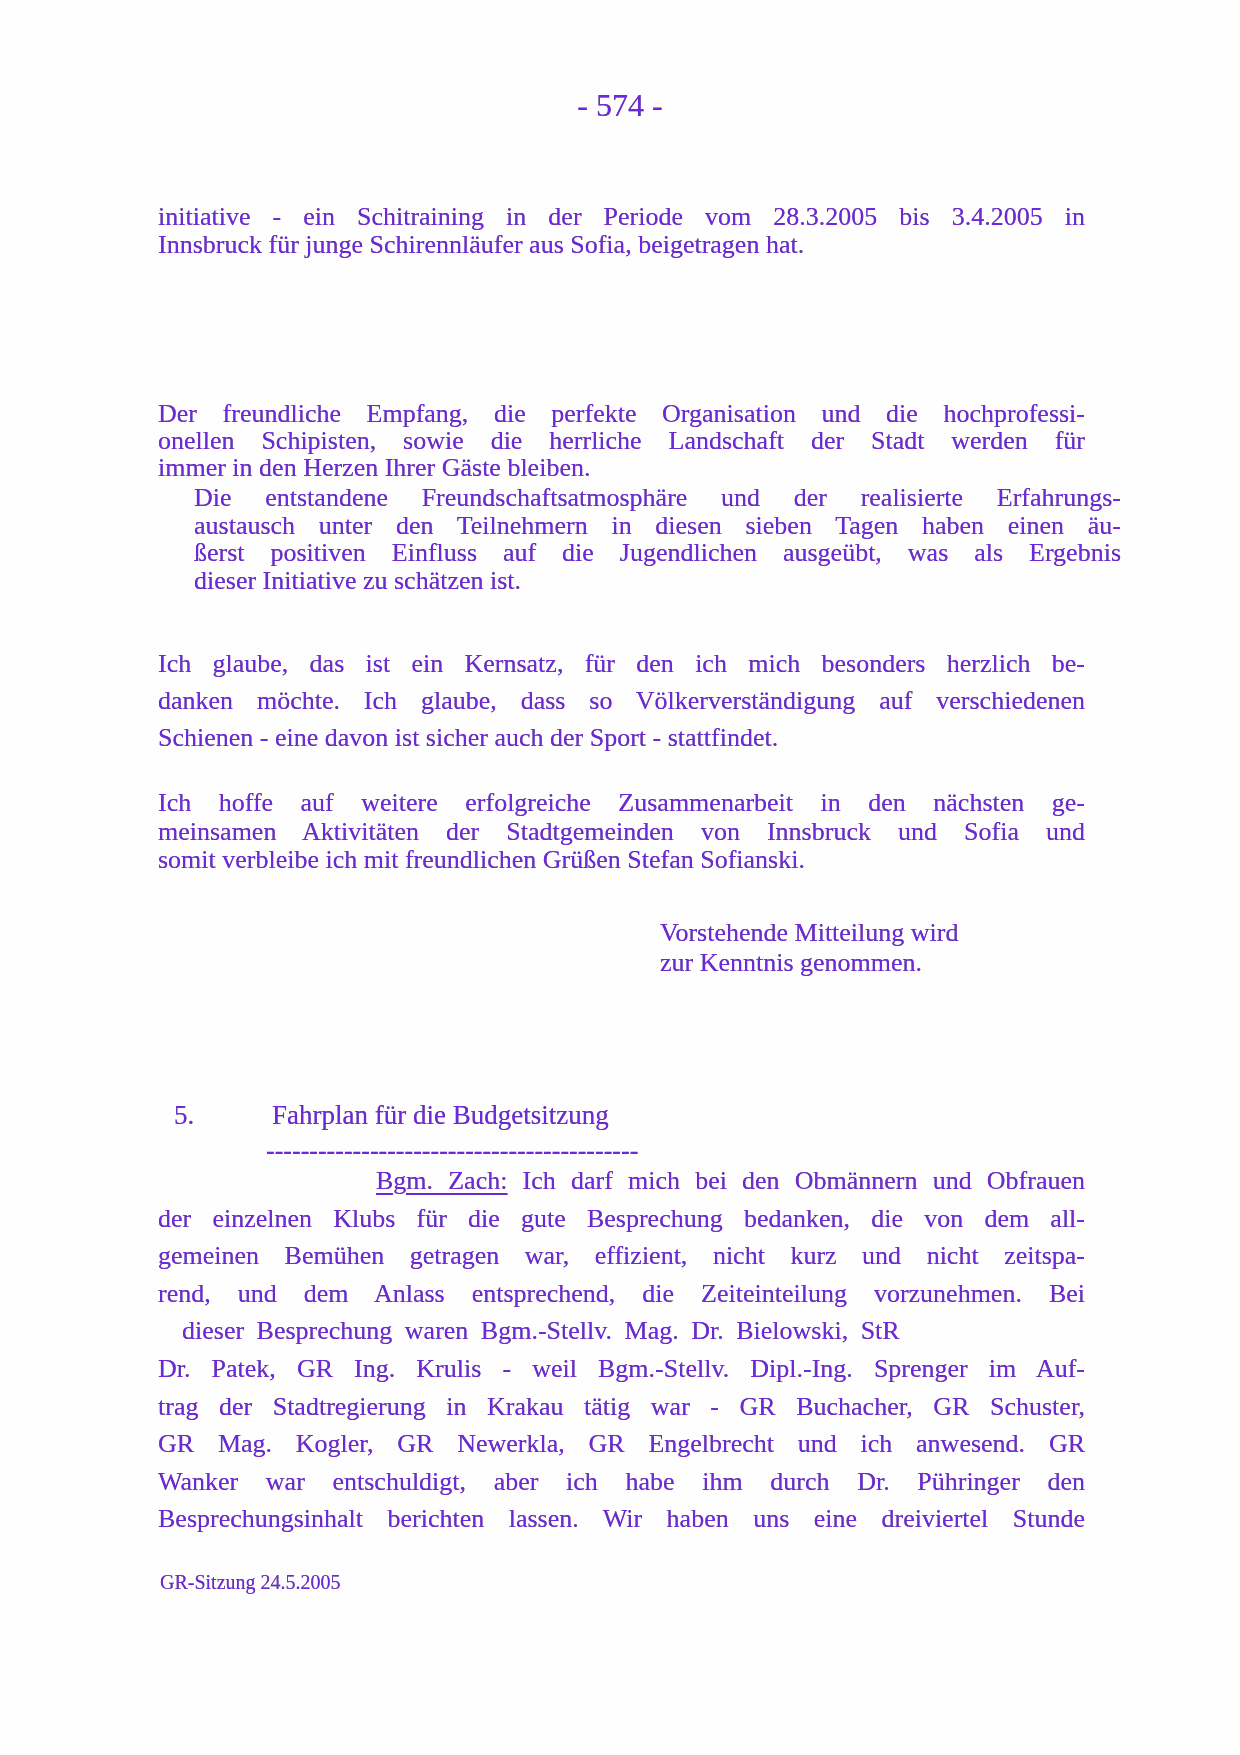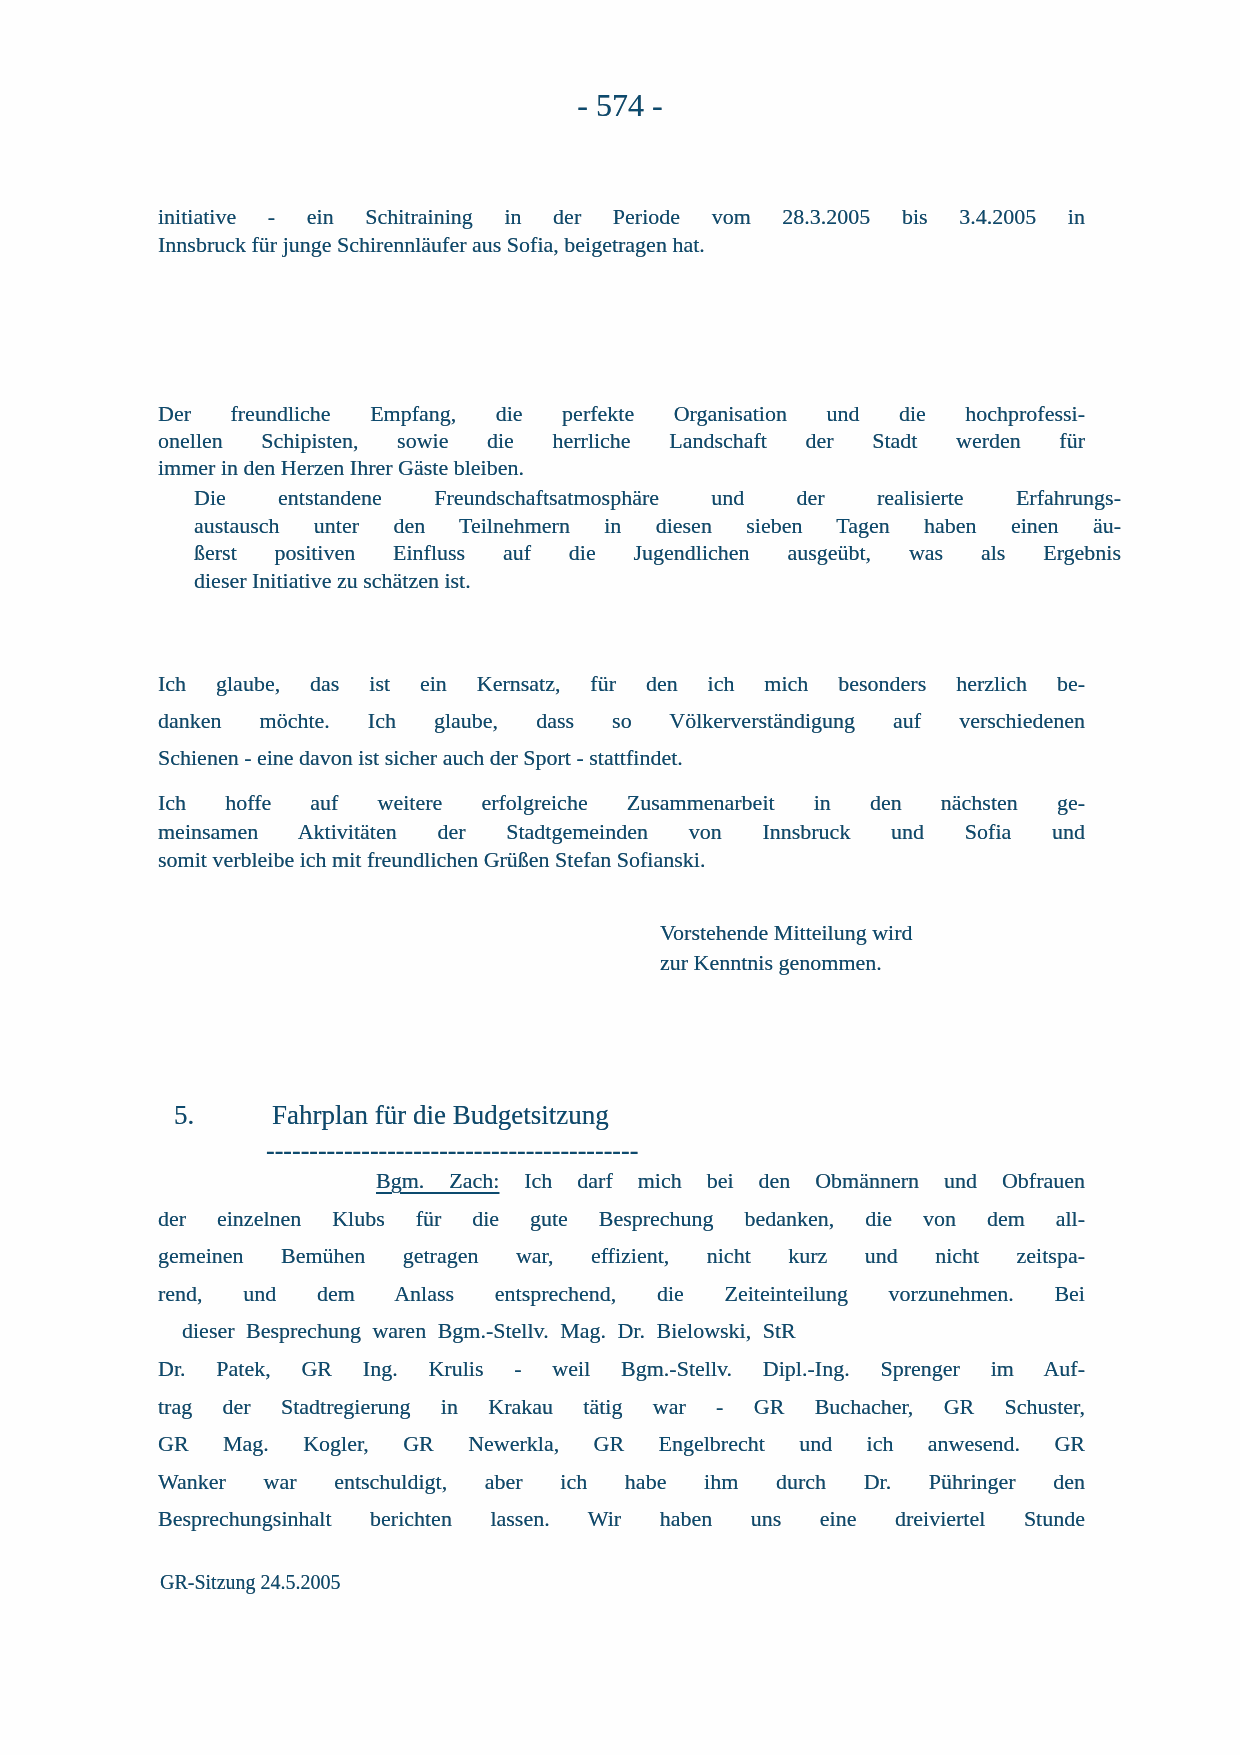--- a/index.html
+++ b/index.html
@@ -7,27 +7,27 @@
     margin: 0; padding: 0;
     background: #ffffff;
   }
   .page {
     position: relative;
     width: 1240px;
     height: 1755px;
     background: #fefefe;
     overflow: hidden;
     font-family: "Liberation Serif", "DejaVu Serif", serif;
-    color: #0c4a6e;
+    color: #6d28d9;
   }
   .block {
     position: absolute;
     left: 158px;
     width: 927px;
-    font-size: 22px;
+    font-size: 26px;
     line-height: 27.5px;
     text-shadow: 0 0 0.6px rgba(20,20,20,0.55);
   }
   
   .para .line { text-align: justify; text-align-last: justify; }
   .para .line:last-child { text-align: left; text-align-last: auto; }
   
   .speech .line { text-align: justify; text-align-last: justify; }
   .speech .line:first-child { text-indent: 170px; }
   .speech .line:nth-child(5) { text-align: left; text-align-last: auto; word-spacing: 6px; margin-left: 24px; }
@@ -40,21 +40,21 @@
     width: 1240px;
     text-align: center;
     font-size: 32px;
     line-height: 37px;
     text-shadow: 0 0 0.6px rgba(20,20,20,0.55);
   }
   .p1 { top: 203px; }
   .p2 { top: 290px; line-height: 37px; }
   .p3 { top: 400px; line-height: 27px; }
   .p4 { top: 484px; margin-left: 36px; }
-  .p5 { top: 645px; line-height: 37px; margin-top: 20px; }
+  .p5 { top: 645px; line-height: 37px; }
   .p6 { top: 789px; line-height: 28.5px; }
   .note-block { left: 660px; top: 918px; width: 400px; line-height: 30px; }
 
   .sec-num   { position: absolute; left: 174px; top: 1100px; font-size: 27px; text-shadow: 0 0 0.6px rgba(20,20,20,0.55); }
   .sec-title { position: absolute; left: 272px; top: 1100px; font-size: 27px; text-shadow: 0 0 0.6px rgba(20,20,20,0.55); text-align: center; }
   .sec-underline {
     position: absolute; left: 266px; top: 1136px;
     font-size: 26px; font-weight: bold; letter-spacing: 0px;
     text-shadow: 0 0 0.6px rgba(20,20,20,0.55);
   }

